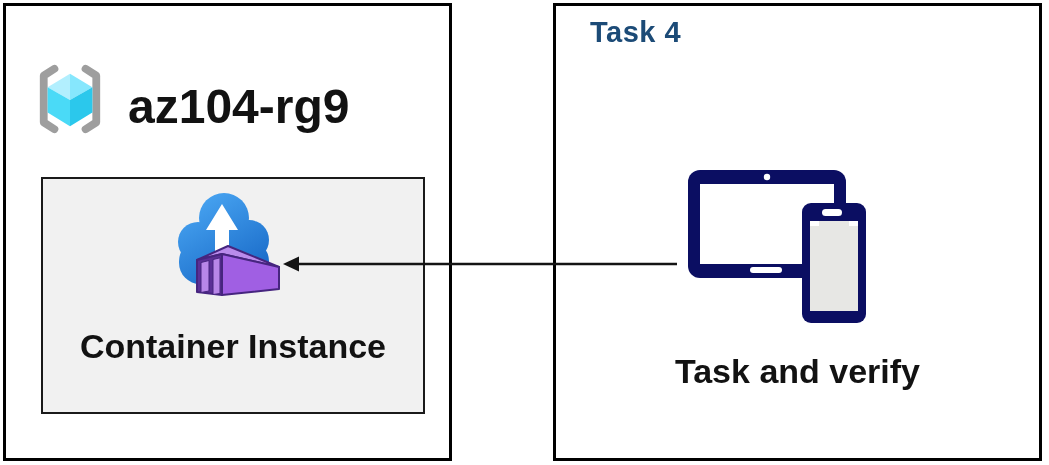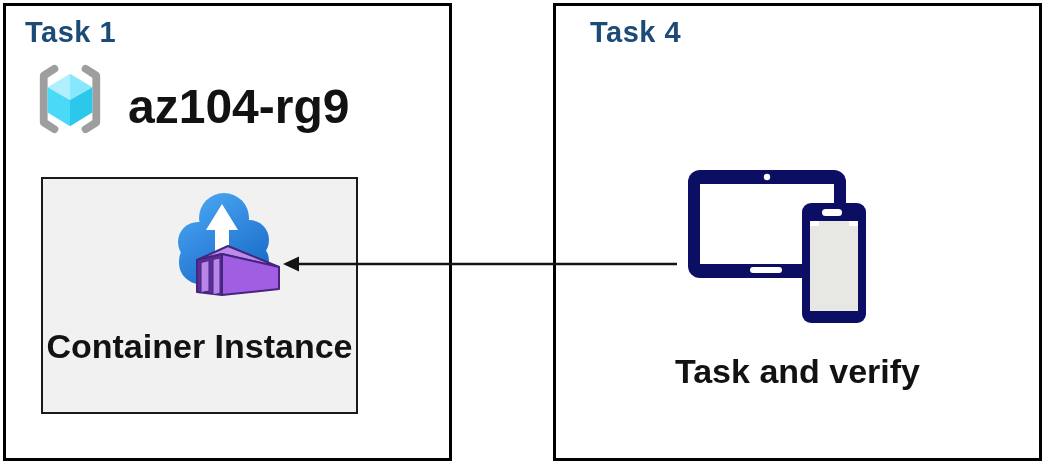--- a/index.html
+++ b/index.html
@@ -21,37 +21,36 @@
     border:3px solid var(--box-border);}
   .task1{left:3px;width:449px;}
   .task2{left:553px;width:489px;}
   .task-title{position:absolute;font-size:29px;font-weight:bold;
     color:var(--heading-blue);letter-spacing:.5px;}
   .task1 .task-title{left:19px;top:10px;}
   .task2 .task-title{left:34px;top:10px;}
   .rg-icon{position:absolute;left:25px;top:57px;}
   .rg-name{position:absolute;left:122px;top:75px;font-size:48px;font-weight:bold;
     color:var(--text-black);line-height:1.1;}
-  .inner-box{position:absolute;left:35px;top:171px;width:317px;height:237px;
+  .inner-box{position:absolute;left:35px;top:171px;width:384px;height:237px;
     background:var(--inner-box-bg);border:2px solid var(--inner-box-border);}
   .ci-icon{position:absolute;left:133px;top:11px;}
   .ci-label{position:absolute;left:0;top:148px;width:100%;text-align:center;
     font-size:34px;font-weight:bold;color:var(--text-black);}
   .devices-icon{position:absolute;left:130px;top:158px;}
   .devices-label{position:absolute;left:0;top:346px;width:100%;text-align:center;
     font-size:34px;font-weight:bold;color:var(--text-black);}
   .conn-arrow{position:absolute;left:281px;top:252px;z-index:5;}
 </style>
 </head>
 <body>
 
 <div class="canvas">
 
   <div class="task-box task1">
-    <div class="task-title">Task 1</div>
 
     <svg class="rg-icon" width="78" height="72" viewBox="0 0 80 74">
       <path d="M24,6 L13,13 L13,61 L24,68" fill="none" stroke="var(--bracket-gray,#9E9E9E)" stroke-width="8" stroke-linecap="round" stroke-linejoin="round"></path>
       <path d="M56,6 L67,13 L67,61 L56,68" fill="none" stroke="var(--bracket-gray,#9E9E9E)" stroke-width="8" stroke-linecap="round" stroke-linejoin="round"></path>
       <g>
         <polygon points="40,11 40,38 17,25" fill="#B2EFFE"></polygon>
         <polygon points="40,11 63,25 40,38" fill="#86E7FD"></polygon>
         <polygon points="17,25 40,38 40,65 17,51" fill="#4ADAF7"></polygon>
         <polygon points="40,38 63,25 63,51 40,65" fill="#2BC8EC"></polygon>
       </g>

